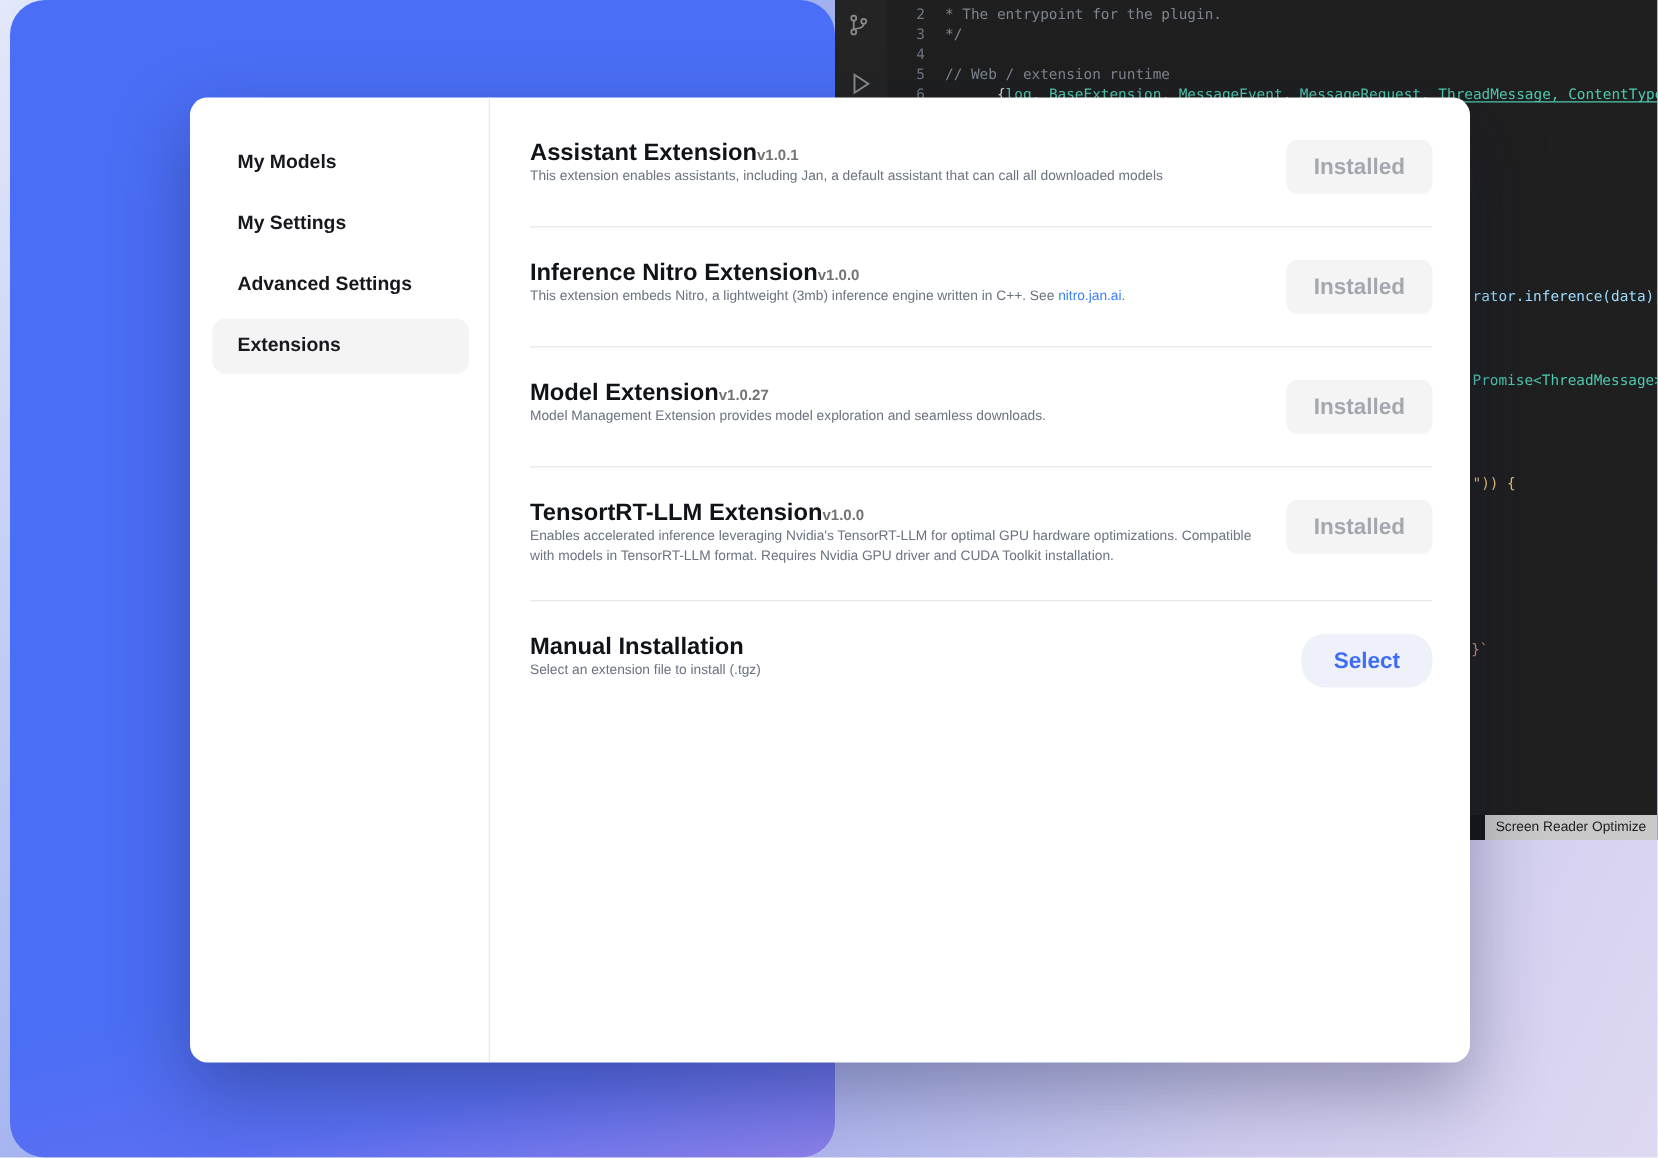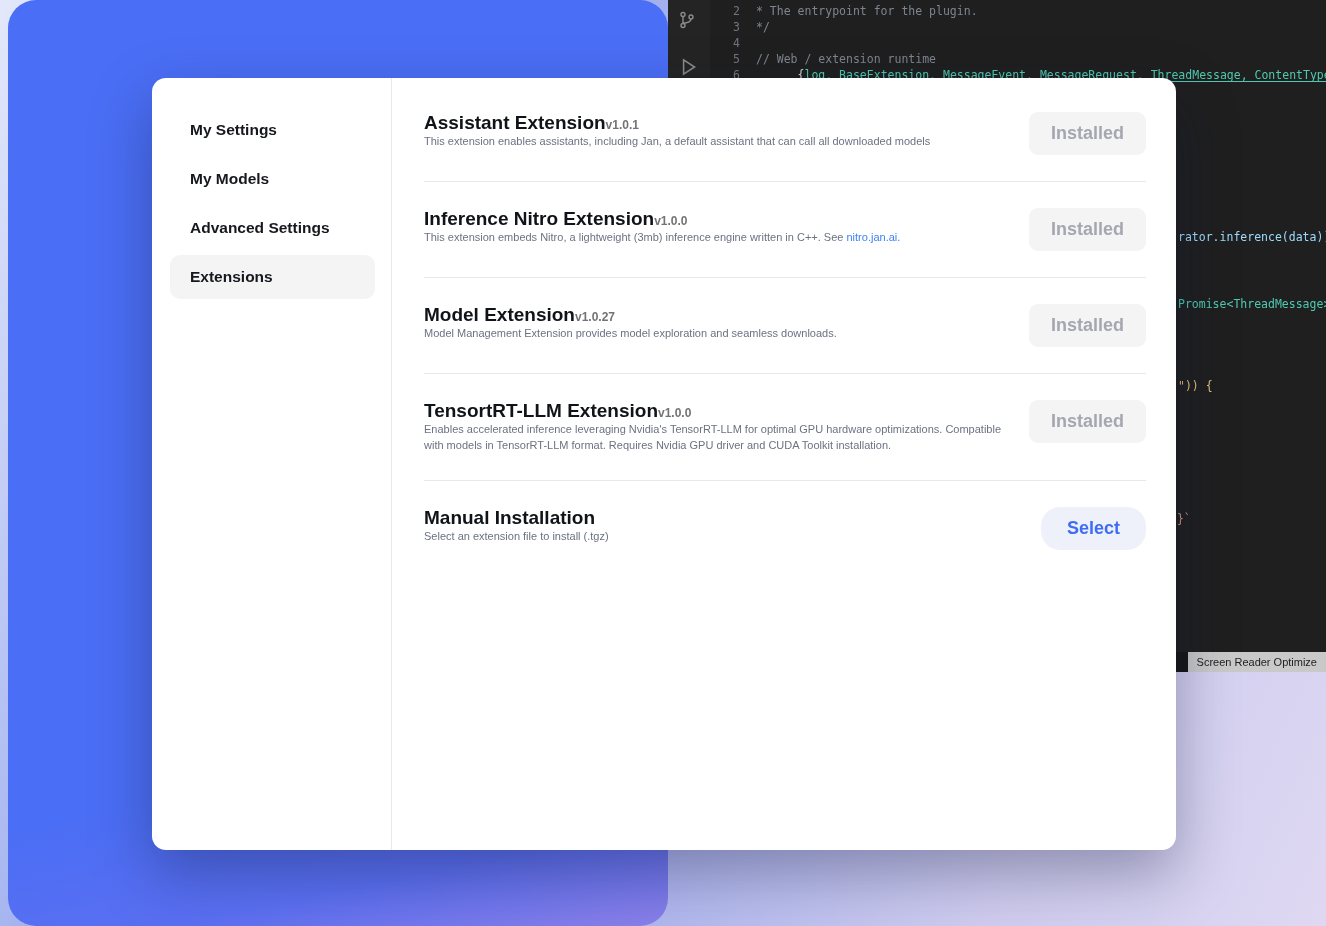--- a/index.html
+++ b/index.html
@@ -138,22 +138,22 @@
 
   <div class="status-bar">
     <span class="status-item">go</span>
     <span class="status-badge">Screen Reader Optimize</span>
   </div>
 </div>
 
 <div class="modal">
 
   <aside class="sidebar">
+    <div class="side-item">My Models</div>
     <div class="side-item">My Settings</div>
-    <div class="side-item">My Models</div>
     <div class="side-item">Advanced Settings</div>
     <div class="side-item active">Extensions</div>
   </aside>
 
   <main class="content">
 
     <div class="ext-row first">
       <div class="ext-info">
         <div class="ext-title-line">
           <span class="ext-title">Assistant Extension</span>

